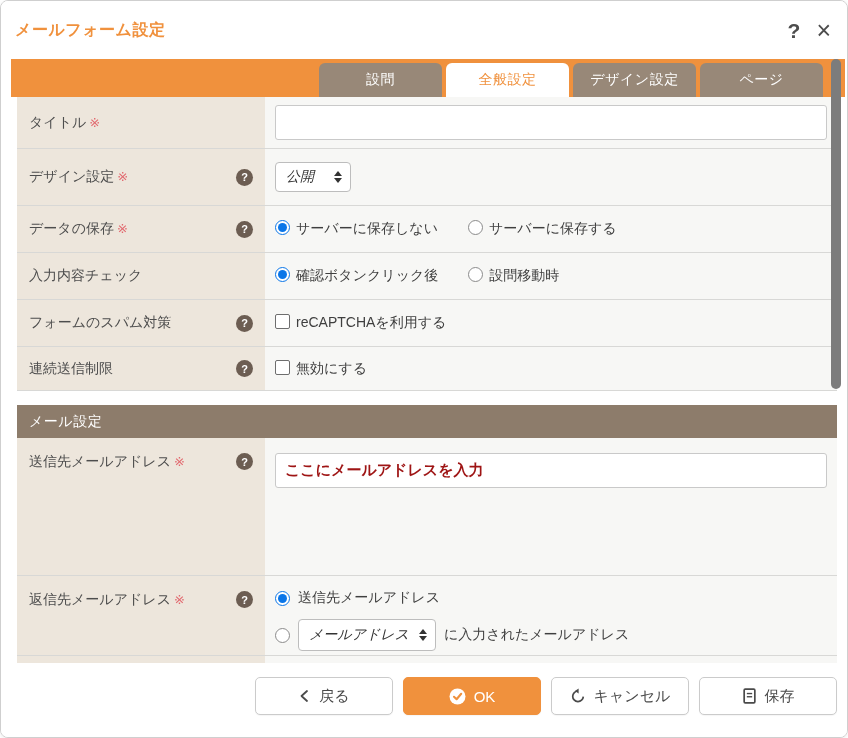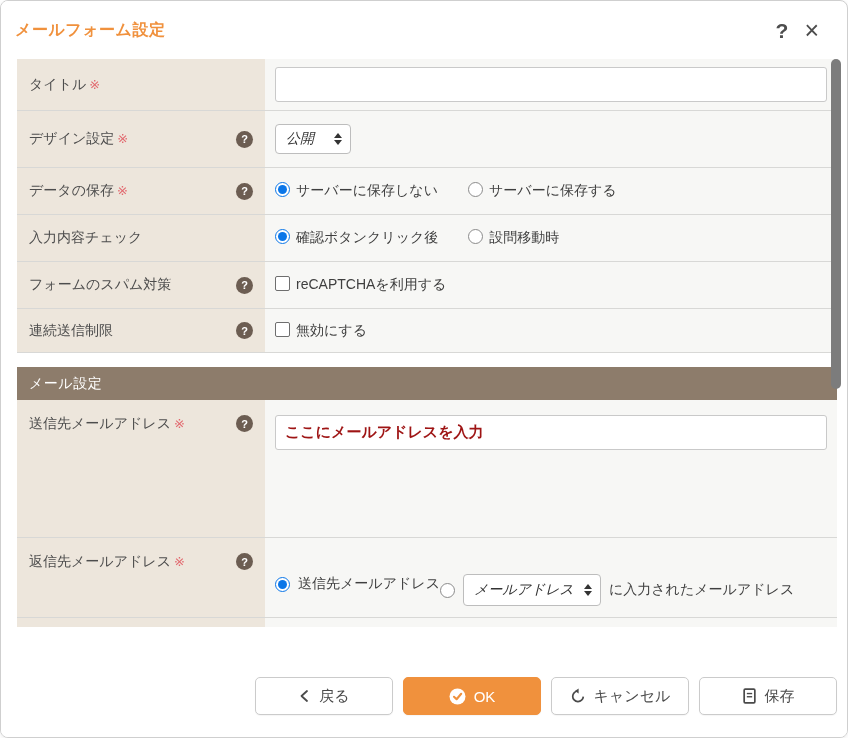--- a/index.html
+++ b/index.html
@@ -3,21 +3,21 @@
 <meta charset="utf-8">
 <style>
   * { margin:0; padding:0; box-sizing:border-box; }
   html,body { background:#fff; font-family:"Liberation Sans","DejaVu Sans",sans-serif; }
   .dialog{
     position:relative; width:848px; height:738px; background:#fff;
     border:1px solid #cfcfcf; border-radius:8px; overflow:hidden;
     box-shadow:0 1px 4px rgba(0,0,0,.08);
   }
   
-  .titlebar{ position:absolute; top:0; left:0; right:12px; height:58px;
+  .titlebar{ position:absolute; top:0; left:0; right:0; height:58px;
     display:flex; align-items:center; justify-content:space-between; padding:0 16px 0 14px; background:#fff;}
   .dlg-title{ color:#f0913d; font-size:16px; font-weight:bold; letter-spacing:.5px;}
   .titlebar-actions{ display:flex; align-items:center; gap:16px; }
   .help-btn{ font-size:21px; font-weight:bold; color:#4d4d4d; cursor:pointer; line-height:1;}
   .close-btn{ font-size:25px; color:#4d4d4d; cursor:pointer; line-height:1;}
   
   .scrollarea{ position:absolute; top:58px; left:0; right:0; height:606px; overflow:hidden; background:#fff;}
   
   .tabbar{ margin-left:10px; margin-right:2px; height:38px; background:#f0913d;
     display:flex; align-items:flex-end; justify-content:flex-end; gap:4px; padding-right:22px;}
@@ -30,21 +30,21 @@
   .row{ display:flex; border-bottom:1px solid #d8d8d6; }
   .label-col{ width:248px; background:#ede6dc; display:flex; align-items:center;
     justify-content:space-between; padding:0 12px 0 12px; }
   .label-col.top{ align-items:flex-start; padding-top:15px; }
   .label-text{ font-size:14px; color:#4d4d4d; }
   .req{ color:#e2696f; font-size:13px; font-family:"DejaVu Sans","Liberation Sans",sans-serif; margin-left:3px;}
   .help-badge{ width:17px; height:17px; border-radius:50%; background:#6c5d52; color:#fff;
     font-size:11px; font-weight:bold; display:flex; align-items:center; justify-content:center;
     cursor:pointer; flex:0 0 17px;}
   .value-col{ flex:1; background:#f7f7f5; display:flex; align-items:center; padding:0 10px; }
-  .value-col.stack{ flex-direction:row; align-items:stretch; justify-content:flex-start; }
+  .value-col.stack{ flex-direction:column; align-items:stretch; justify-content:flex-start; }
   .text-input{ width:100%; height:35px; border:1px solid #c9c9c9; border-radius:3px;
     background:#fff; font-size:14px; padding:0 9px; outline:none;
     font-family:"Liberation Sans","DejaVu Sans",sans-serif;}
   .text-input.alert{ color:#9e1414; font-weight:bold; font-size:15px; }
   
   .select{ height:30px; background:#fff; border:1px solid #bdbdbd; border-radius:4px;
     display:inline-flex; align-items:center; justify-content:space-between;
     padding:0 8px 0 10px; font-size:14px; color:#333; cursor:pointer; gap:10px;font-style:italic;}
   .updown{ display:flex; flex-direction:column; align-items:center; gap:2px; }
   .tri-up{ width:0;height:0;border-left:4px solid transparent;border-right:4px solid transparent;border-bottom:5px solid #333;}
@@ -88,20 +88,26 @@
   <div class="titlebar">
     <span class="dlg-title">メールフォーム設定</span>
     <div class="titlebar-actions">
       <span class="help-btn">?</span>
       <span class="close-btn">×</span>
     </div>
   </div>
 
   <div class="scrollarea">
 
+    <div class="tabbar">
+      <div class="tab">設問</div>
+      <div class="tab active">全般設定</div>
+      <div class="tab">デザイン設定</div>
+      <div class="tab">ページ</div>
+    </div>
 
     <div class="formtable">
 
       <div class="row" style="height:52px">
         <div class="label-col">
           <span class="label-text"><span>タイトル</span><span class="req">※</span></span>
         </div>
         <div class="value-col">
           <input class="text-input" type="text" value="" style="">
         </div>

